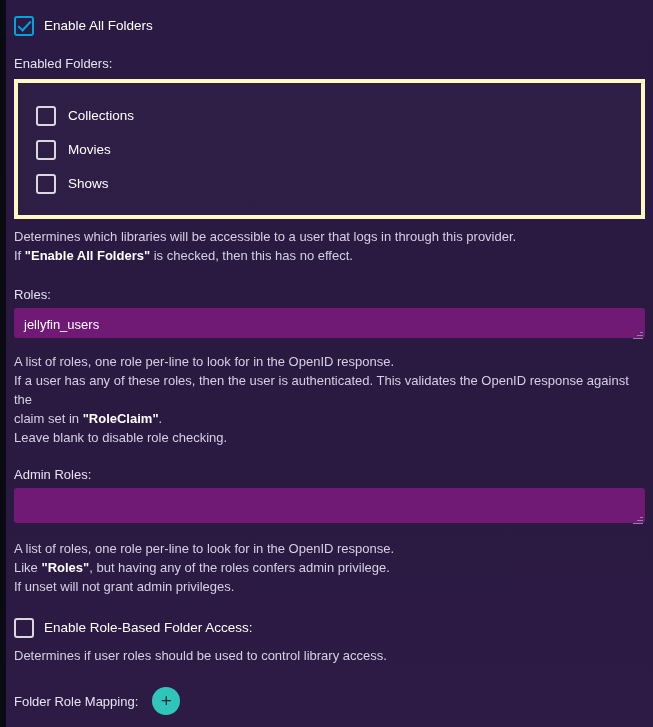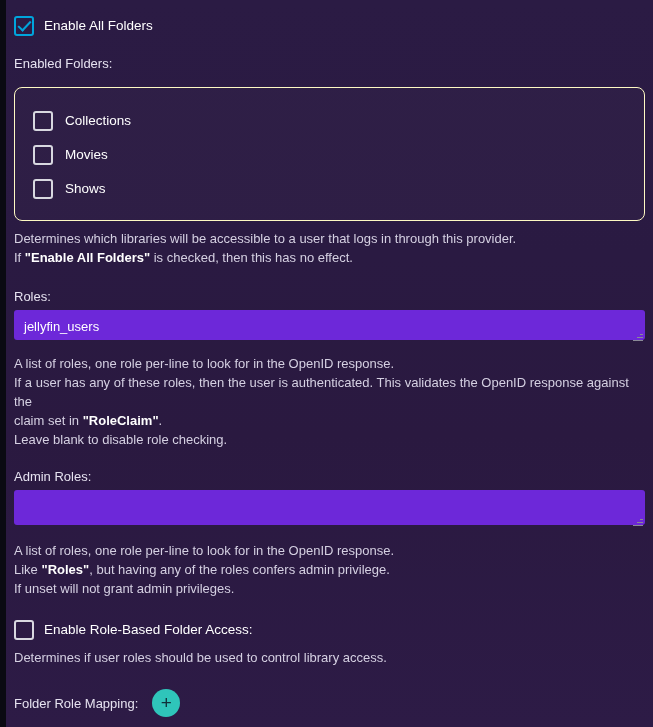--- a/index.html
+++ b/index.html
@@ -66,38 +66,38 @@
     font-size: 13px;
     color: #d5d0e2;
     line-height: 19px;
   }
   .desc b { color: #ffffff; font-weight: bold; }
   .field-label {
     font-size: 13px;
     color: #e6e2f0;
   }
   .folders-box {
-    margin-top: 16px;
-    border: 1px solid #fef9c3;
-    border-radius: 8px;
+    margin-top: 8px;
+    border: 4px solid #fef9c3;
+    border-radius: 0;
     background: rgba(255,255,255,0.02);
     padding: 16px 0 14px 18px;
     box-sizing: border-box;
   }
   .folder-item {
     display: flex;
     align-items: center;
     gap: 12px;
     height: 34px;
   }
   .folder-item .chk-label { font-size: 13.5px; }
   .textarea {
     box-sizing: border-box;
     width: 100%;
-    background: #6d28d9;
+    background: #701a75;
     border: none;
     border-radius: 3px;
     color: #ffffff;
     font-family: "Liberation Sans", sans-serif;
     font-size: 13px;
     padding: 9px 10px;
     resize: none;
     outline: none;
     overflow: hidden;
   }

